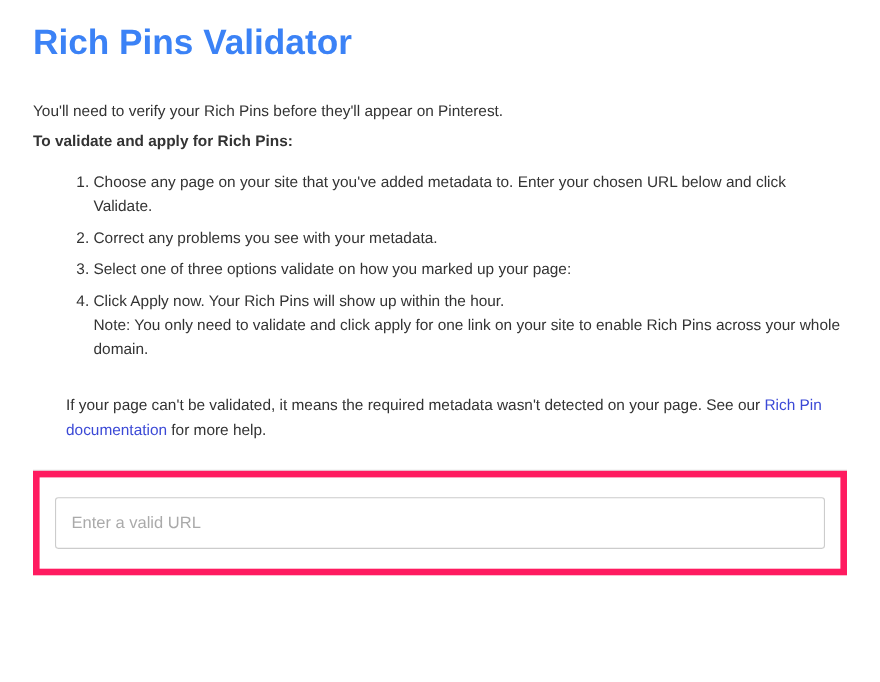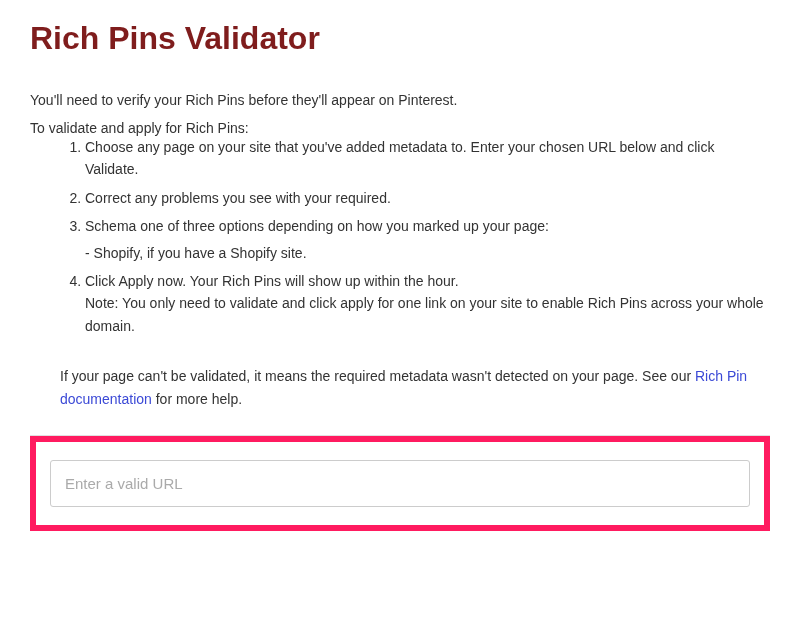--- a/index.html
+++ b/index.html
@@ -9,31 +9,33 @@
     }
     body {
       font-family: -apple-system, BlinkMacSystemFont, "Helvetica Neue", Helvetica, Arial, sans-serif;
       color: #333;
       padding: 20px 30px;
       width: 800px;
     }
     h1 {
       font-size: 32px;
       font-weight: 700;
-      color: #7f1d1d;
+      color: #3b82f6;
       margin-bottom: 35px;
     }
     .intro-text {
       font-size: 14px;
       color: #333;
       margin-bottom: 12px;
     }
     .instructions-label {
       font-size: 14px;
       color: #333;
+      margin-bottom: 18px;
+      font-weight: bold;
     }
     ol {
       list-style-position: outside;
       padding-left: 55px;
       margin-bottom: 28px;
     }
     ol li {
       font-size: 14px;
       color: #333;
       margin-bottom: 6px;
@@ -98,25 +100,24 @@
 <body>
 
 <h1>Rich Pins Validator</h1>
 
 <p class="intro-text">You'll need to verify your Rich Pins before they'll appear on Pinterest.</p>
 
 <p class="instructions-label">To validate and apply for Rich Pins:</p>
 
 <ol>
   <li>Choose any page on your site that you've added metadata to. Enter your chosen URL below and click Validate.</li>
-  <li>Correct any problems you see with your required.</li>
+  <li>Correct any problems you see with your metadata.</li>
   <li>
-    <span>Schema one of three options depending on how you marked up your page:</span>
+    <span>Select one of three options validate on how you marked up your page:</span>
     <ul class="sub-list">
-      <li>- Shopify, if you have a Shopify site.</li>
     </ul>
   </li>
   <li>
     <span>Click Apply now. Your Rich Pins will show up within the hour.</span><br>
     <span>Note: You only need to validate and click apply for one link on your site to enable Rich Pins across your whole domain.</span>
   </li>
 </ol>
 
 <p class="help-text">
   <span>If your page can't be validated, it means the required metadata wasn't detected on your page. See our </span><a class="link">Rich Pin documentation</a><span> for more help.</span>

